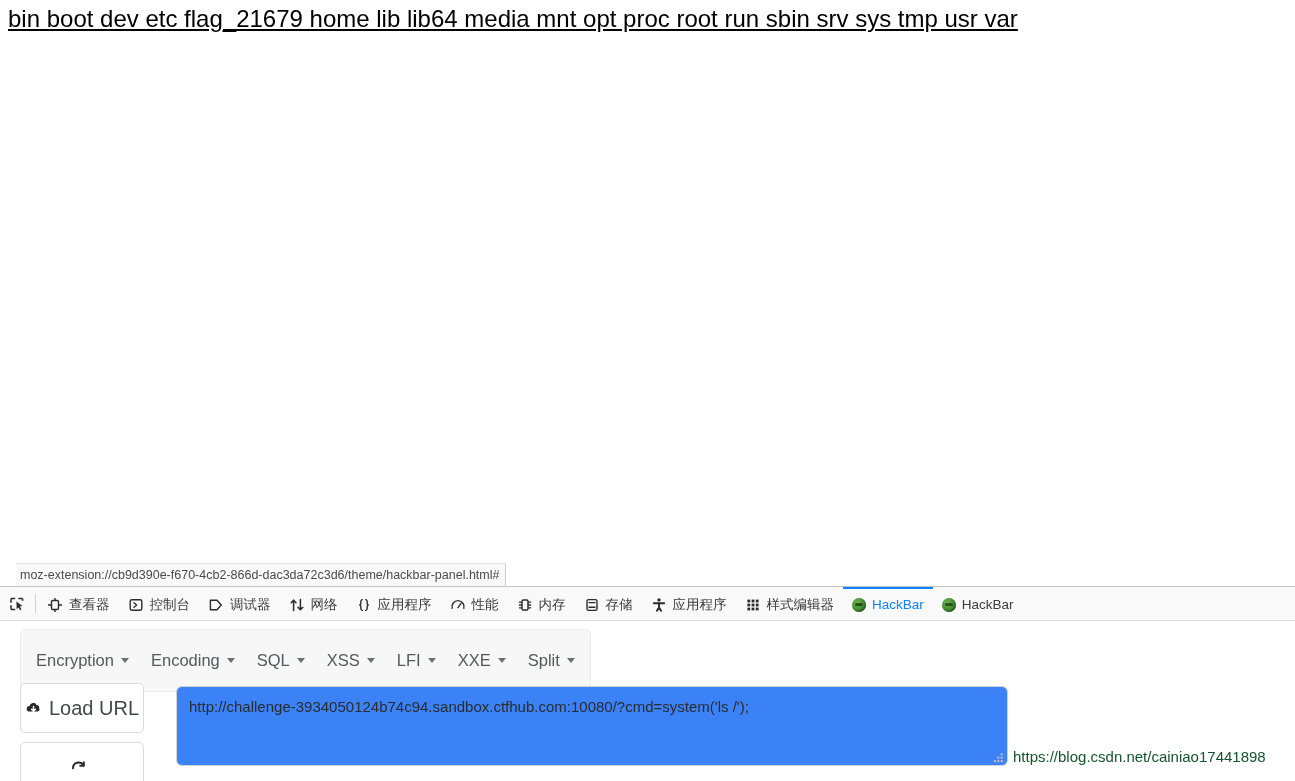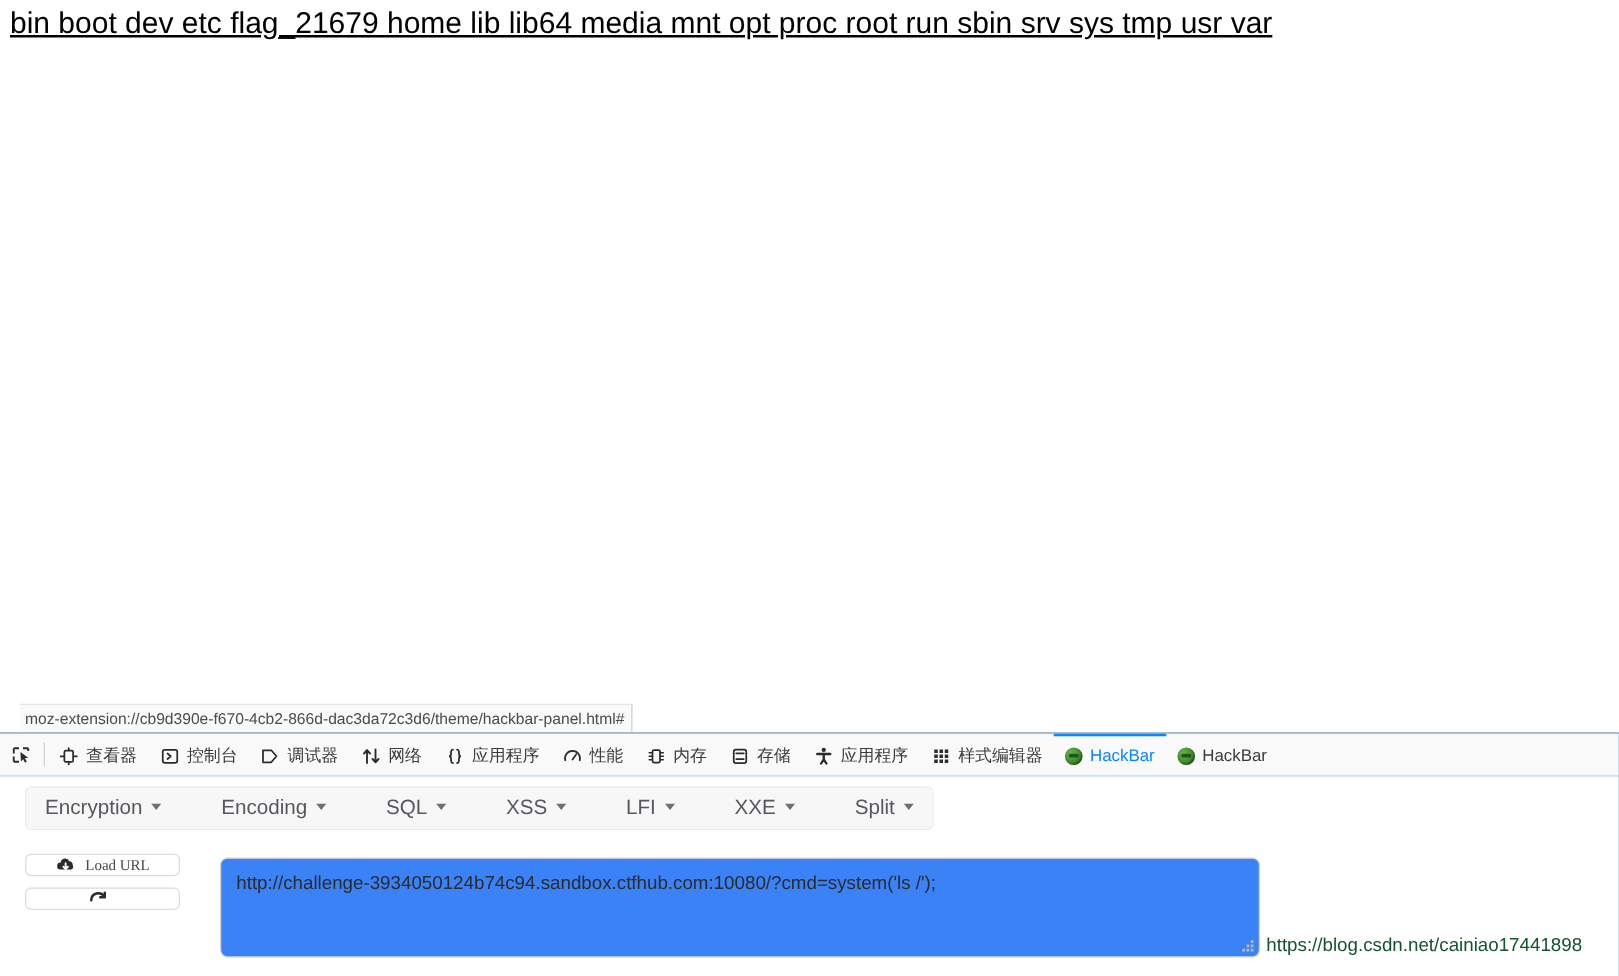--- a/index.html
+++ b/index.html
@@ -130,22 +130,21 @@
   #hackbar-menubar {
     position: absolute;
     left: 20px; top: 629px;
   }
   #hb-menu-inner {
     display: inline-flex;
     align-items: center;
     background: #f7f7f8;
     border: 1px solid #ececee;
     border-radius: 5px;
-    padding: 4px 4px;
-    gap: 26px;
+    padding: 18px 4px;
   }
   .hb-menu-item {
     display: inline-flex;
     align-items: baseline;
     gap: 7px;
     padding: 3px 11px;
     font-size: 16.5px;
     color: #55585c;
     cursor: pointer;
     border-radius: 3px;
@@ -166,29 +165,29 @@
     position: absolute;
     left: 20px; top: 683px;
     width: 124px;
   }
   .hb-btn {
     display: flex;
     align-items: center;
     justify-content: center;
     gap: 7px;
     width: 124px;
-    height: 18px;
+    height: 50px;
     margin-bottom: 9px;
     background: #ffffff;
     border: 1px solid #dcdcde;
     border-radius: 5px;
-    font-size: 12px;
+    font-size: 20px;
     color: #45484b;
     cursor: pointer;
-    font-family: Liberation Serif, serif;
+    font-family: Liberation Sans, sans-serif;
   }
   .hb-btn .hb-btn-icon {
     display: inline-flex;
     align-items: center;
     justify-content: center;
     width: 17px; height: 17px;
     flex: 0 0 17px;
   }
 
   

